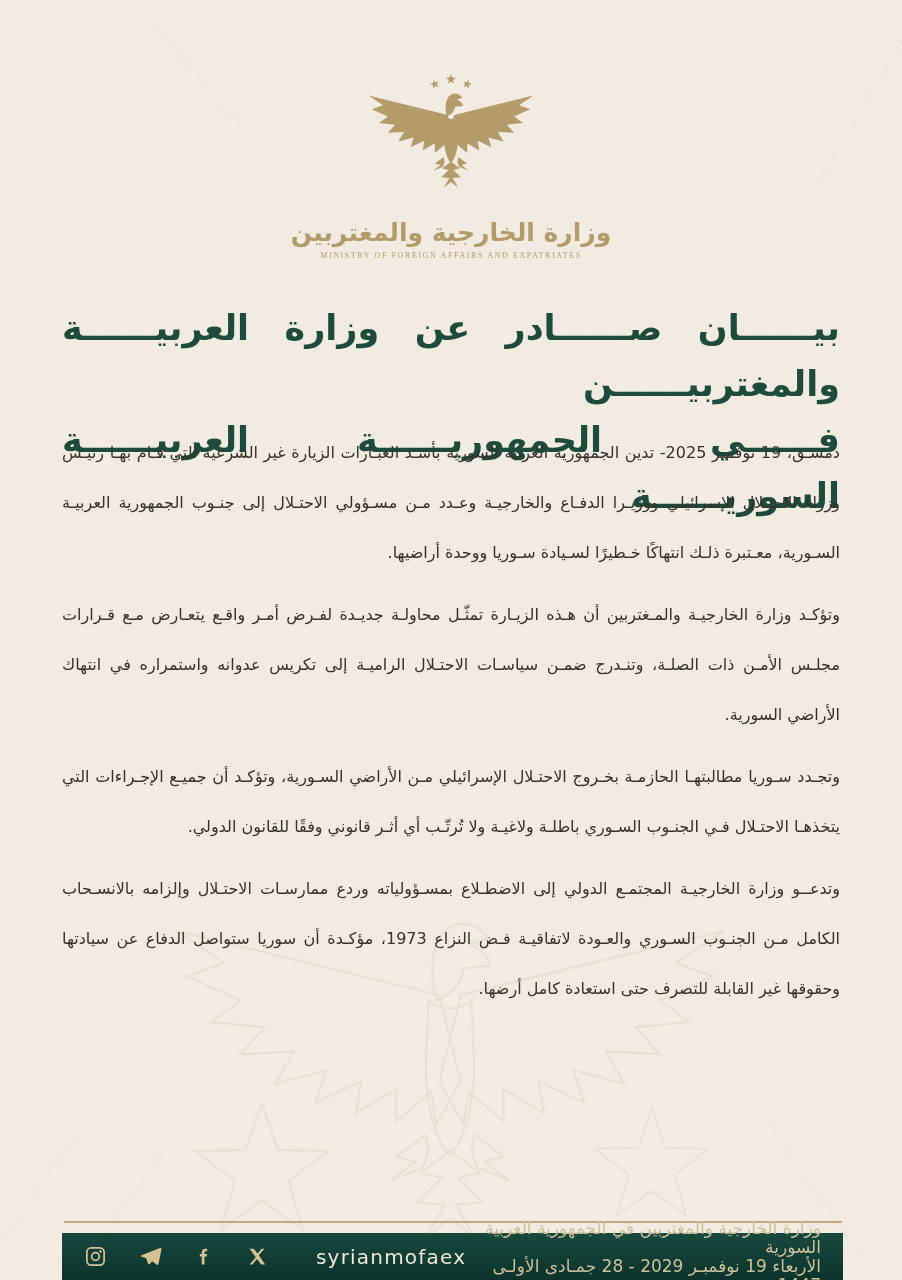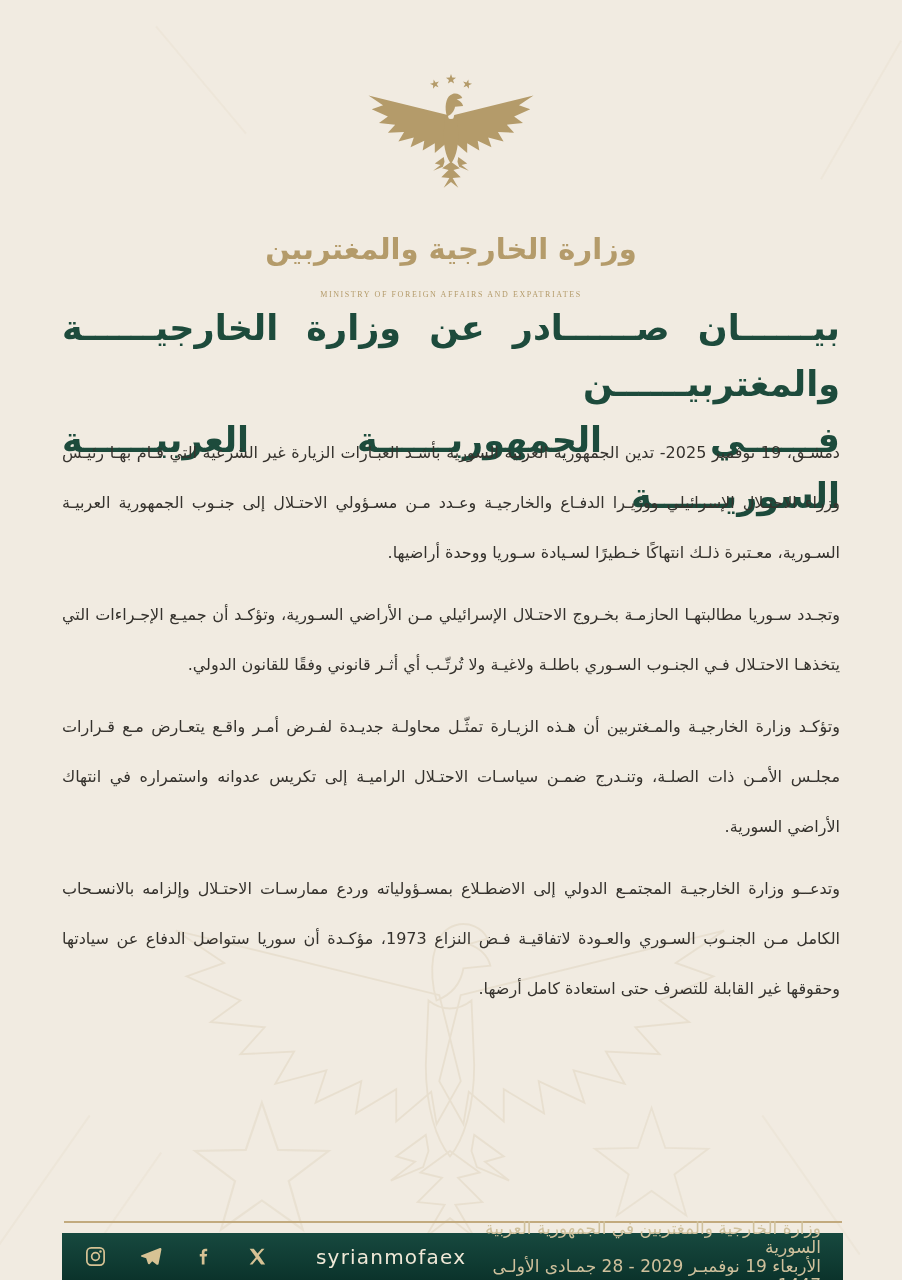--- a/index.html
+++ b/index.html
@@ -11,25 +11,25 @@
     font-family:"DejaVu Sans", sans-serif;
   }
   
   .watermark{position:absolute;left:-30px;top:850px;width:960px;height:430px;pointer-events:none;}
   .bg-line{position:absolute;background:var(--gold,#b49b6a);opacity:.06;pointer-events:none;}
 
   
   .logo-block{position:absolute;top:66px;left:0;right:0;text-align:center;color:var(--gold,#b49b6a);}
   .eagle-svg{width:178px;height:148px;display:block;margin:0 auto;}
   .calligraphy{
-    font-size:29px;font-weight:bold;line-height:34px;margin-top:18px;
+    font-size:25px;font-weight:bold;line-height:34px;margin-top:2px;
     color:var(--gold,#b49b6a);direction:rtl;letter-spacing:-1px;
   }
   .english-name{
-    font-size:8px;letter-spacing:1.6px;margin-top:24px;color:var(--gold,#b49b6a);
+    font-size:8px;letter-spacing:1.6px;margin-top:1px;color:var(--gold,#b49b6a);
     font-family:"Liberation Serif", serif;
   }
 
   
   .title{
     position:absolute;top:300px;left:62px;right:62px;
     direction:rtl;text-align:justify;color:var(--title-green,#1d4b3c);
     font-size:35px;font-weight:bold;line-height:56px;
   }
   .title .t-line{text-align:justify;text-align-last:justify;}
@@ -98,28 +98,28 @@
         <use href="#star-shape" transform="translate(90,16) scale(0.92) rotate(-14)"></use>
         <use href="#star-shape" transform="translate(130,16) scale(0.92) rotate(14)"></use>
         <use href="#eagle-shape"></use>
       </g>
     </svg>
     <div class="calligraphy">وزارة الخارجية والمغتربين</div>
     <div class="english-name">MINISTRY OF FOREIGN AFFAIRS AND EXPATRIATES</div>
   </header>
 
   <h1 class="title" style="margin:0;">
-    <div class="t-line">بيــــــان صــــــادر عن وزارة الخارجيــــــة والمغتربيــــــن</div>
+    <div class="t-line">بيــــــان صــــــادر عن وزارة العربيــــــة والمغتربيــــــن</div>
     <div class="t-line">فــــــي الجمهوريــــــة العربيــــــة السوريــــــة</div>
   </h1>
 
   <main class="body-text">
     <p>دمشـق، 19 نوفمبر 2025- تدين الجمهورية العربية السورية بأشـد العبـارات الزيارة غير الشرعية التي قـام بهـا رئيـس وزراء الاحتـلال الإسرائيلي ووزيـرا الدفـاع والخارجيـة وعـدد مـن مسـؤولي الاحتـلال إلى جنـوب الجمهورية العربيـة السـورية، معـتبرة ذلـك انتهاكًا خـطيرًا لسـيادة سـوريا ووحدة أراضيها.</p>
+    <p>وتؤكـد وزارة الخارجيـة والمـغتربين أن هـذه الزيـارة تمثّـل محاولـة جديـدة لفـرض أمـر واقـع يتعـارض مـع قـرارات مجلـس الأمـن ذات الصلـة، وتنـدرج ضمـن سياسـات الاحتـلال الراميـة إلى تكريس عدوانه واستمراره في انتهاك الأراضي السورية.</p>
     <p>وتجـدد سـوريا مطالبتهـا الحازمـة بخـروج الاحتـلال الإسرائيلي مـن الأراضي السـورية، وتؤكـد أن جميـع الإجـراءات التي يتخذهـا الاحتـلال فـي الجنـوب السـوري باطلـة ولاغيـة ولا تُرتّـب أي أثـر قانوني وفقًا للقانون الدولي.</p>
-    <p>وتؤكـد وزارة الخارجيـة والمـغتربين أن هـذه الزيـارة تمثّـل محاولـة جديـدة لفـرض أمـر واقـع يتعـارض مـع قـرارات مجلـس الأمـن ذات الصلـة، وتنـدرج ضمـن سياسـات الاحتـلال الراميـة إلى تكريس عدوانه واستمراره في انتهاك الأراضي السورية.</p>
     <p>وتدعــو وزارة الخارجيـة المجتمـع الدولي إلى الاضطـلاع بمسـؤولياته وردع ممارسـات الاحتـلال وإلزامه بالانسـحاب الكامل مـن الجنـوب السـوري والعـودة لاتفاقيـة فـض النزاع 1973، مؤكـدة أن سوريا ستواصل الدفاع عن سيادتها وحقوقها غير القابلة للتصرف حتى استعادة كامل أرضها.</p>
   </main>
 
   <div class="gold-rule"></div>
 
   <footer class="footer-bar">
     <div class="social">
       <span>
         <svg width="23" height="23" viewBox="0 0 24 24" fill="none" stroke="currentColor">
           <rect x="3" y="3" width="18" height="18" rx="4.5" stroke-width="1.8"></rect>

